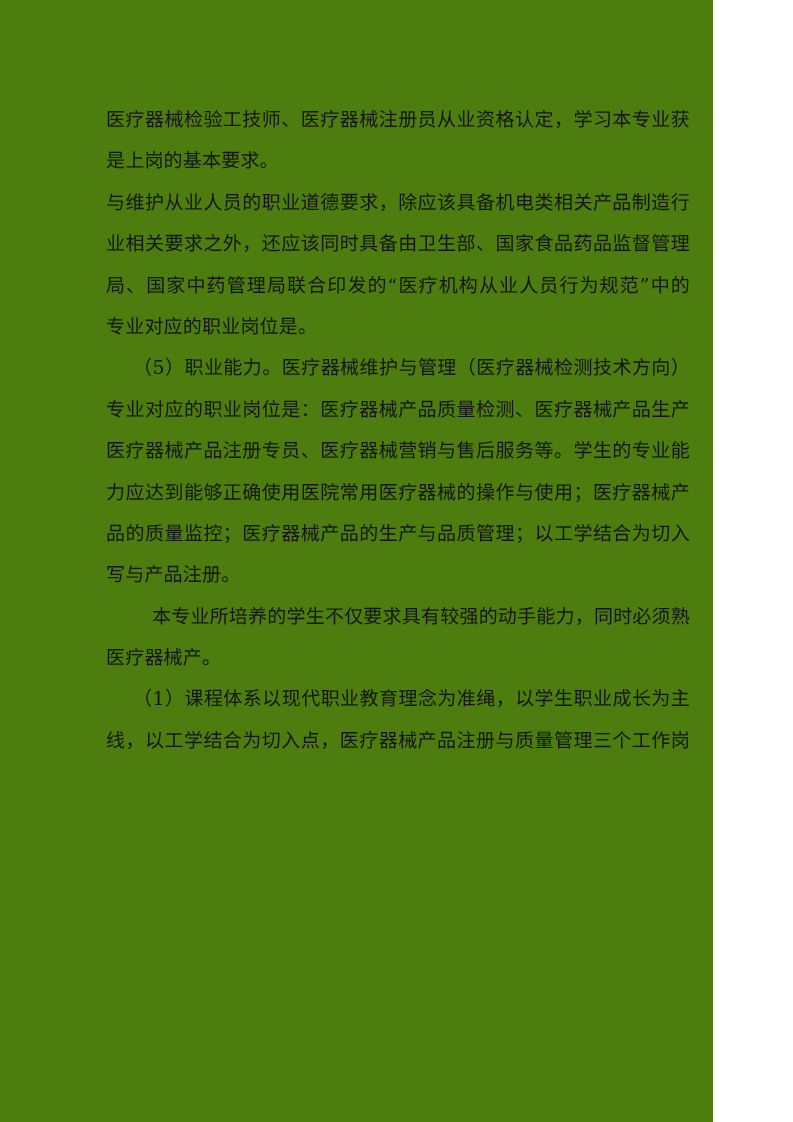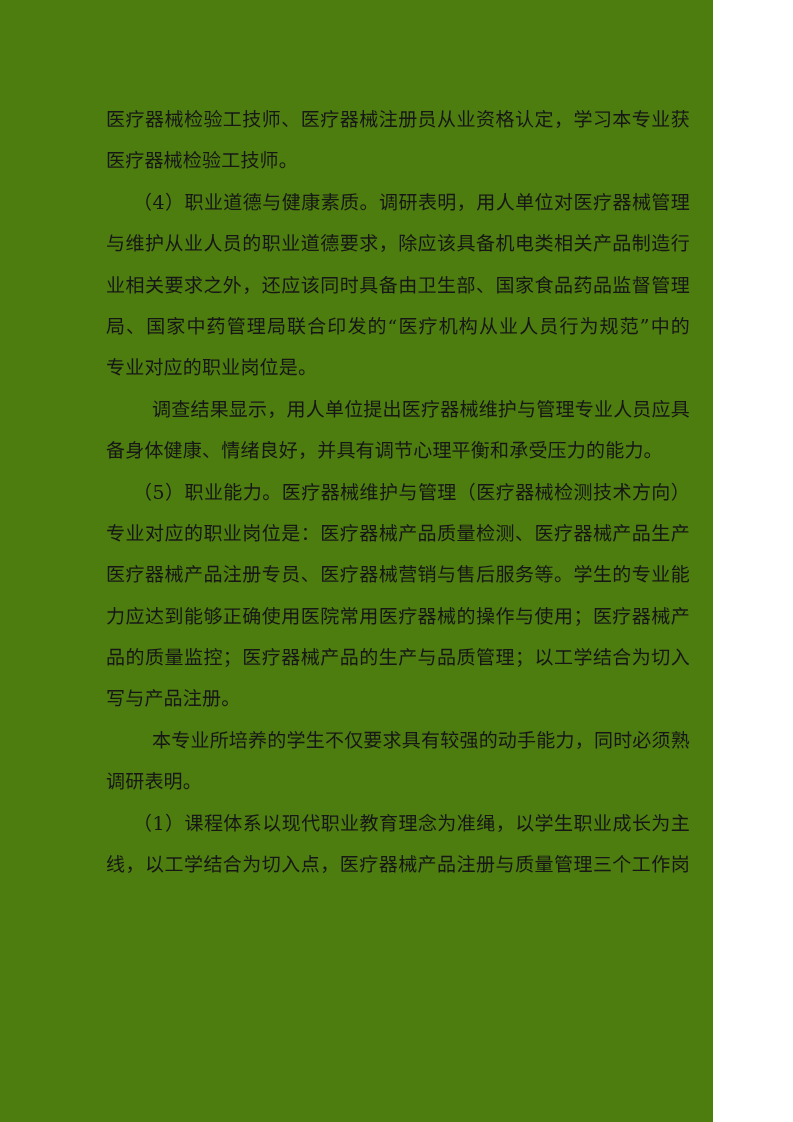--- a/index.html
+++ b/index.html
@@ -47,48 +47,43 @@
   .ind-paren { padding-left: 27px; }
 </style>
 </head>
 <body>
 
 <div class="page">
   <div class="textblock">
 
     <div>
       <div class="line just">医疗器械检验工技师、医疗器械注册员从业资格认定，学习本专业获</div>
-      <div class="line plain">医疗器械检验工技师。</div>
+      <div class="line plain">是上岗的基本要求。</div>
     </div>
 
     <div>
-      <div class="line just ind-paren">（4）职业道德与健康素质。调研表明，用人单位对医疗器械管理</div>
       <div class="line just">与维护从业人员的职业道德要求，除应该具备机电类相关产品制造行</div>
       <div class="line just">业相关要求之外，还应该同时具备由卫生部、国家食品药品监督管理</div>
       <div class="line just">局、国家中药管理局联合印发的“医疗机构从业人员行为规范”中的</div>
       <div class="line plain">专业对应的职业岗位是。</div>
     </div>
 
-    <div>
-      <div class="line just ind">调查结果显示，用人单位提出医疗器械维护与管理专业人员应具</div>
-      <div class="line plain">备身体健康、情绪良好，并具有调节心理平衡和承受压力的能力。</div>
-    </div>
 
     <div>
       <div class="line just ind-paren">（5）职业能力。医疗器械维护与管理（医疗器械检测技术方向）</div>
       <div class="line just">专业对应的职业岗位是：医疗器械产品质量检测、医疗器械产品生产</div>
       <div class="line just">医疗器械产品注册专员、医疗器械营销与售后服务等。学生的专业能</div>
       <div class="line just">力应达到能够正确使用医院常用医疗器械的操作与使用；医疗器械产</div>
       <div class="line just">品的质量监控；医疗器械产品的生产与品质管理；以工学结合为切入点</div>
       <div class="line plain">写与产品注册。</div>
     </div>
 
     <div>
       <div class="line just ind">本专业所培养的学生不仅要求具有较强的动手能力，同时必须熟</div>
-      <div class="line plain">调研表明。</div>
+      <div class="line plain">医疗器械产。</div>
     </div>
 
     <div>
       <div class="line just ind-paren">（1）课程体系以现代职业教育理念为准绳，以学生职业成长为主</div>
       <div class="line just">线，以工学结合为切入点，医疗器械产品注册与质量管理三个工作岗位</div>
     </div>
 
   </div>
 </div>
 

